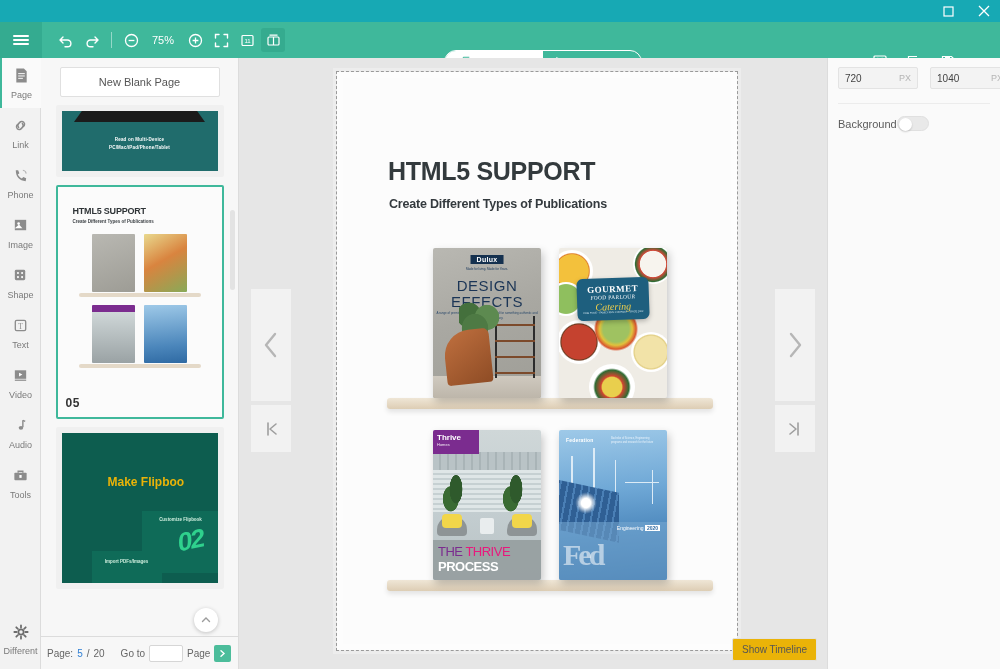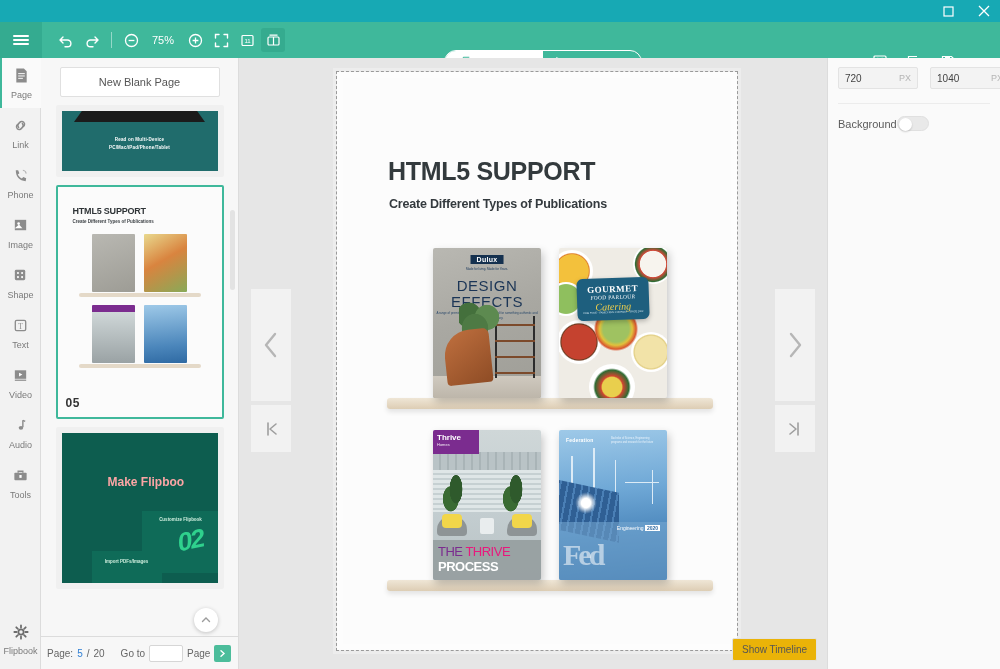--- a/index.html
+++ b/index.html
@@ -100,21 +100,21 @@
   
   .t05 { height: 196px; background: #fbfbfb; padding: 14px 10px 0; }
   .t05 h4 { font-size: 9px; font-weight: bold; color: #2f3437; letter-spacing: -.2px; }
   .t05 p  { font-size: 4.5px; font-weight: bold; color: #3a3f43; margin-top: 3px; }
   .t05 .row { display: flex; gap: 9px; justify-content: center; margin-top: 10px; position: relative; }
   .t05 .bk { width: 43px; height: 58px; border-radius: 1px; }
   .t05 .shelf { height: 4px; background: #e4d9c8; border-radius: 2px; margin: 1px 6px 0; }
 
   
   .t06 { height: 150px; background: #0d5d4f; position: relative; overflow: hidden; }
-  .t06 .mf { position: absolute; top: 42px; left: 46px; color: #fca5a5; font-size: 12px; font-weight: bold; white-space: nowrap; text-align: right; }
+  .t06 .mf { position: absolute; top: 42px; left: 46px; color: #eab308; font-size: 12px; font-weight: bold; white-space: nowrap; text-align: right; }
   .t06 .c1 { position: absolute; left: 80px; top: 78px; width: 78px; height: 62px; background: #0f6b58; }
   .t06 .c1 .lbl { color:#cfeede; font-size:4.5px; font-weight:bold; text-align:center; padding-top:6px; line-height:1.5; }
   .t06 .c2 { position: absolute; left: 30px; top: 118px; width: 70px; height: 40px; background: #0f6b58; }
   .t06 .c2 .lbl { color:#cfeede; font-size:4.5px; font-weight:bold; text-align:center; padding-top:8px; line-height:1.5; }
   .t06 .num02 { position:absolute; left:116px; top:92px; color:#2fd18d; font-size:26px; font-weight:bold;
                 transform: skewY(-12deg); letter-spacing:-2px; }
 
   .scroll-up {
     position: absolute; left: 194px; top: 608px; width: 24px; height: 24px; border-radius: 50%;
     background: #fff; box-shadow: 0 1px 4px rgba(0,0,0,.22);
@@ -491,21 +491,21 @@
     </div>
 
     <div class="rail-bottom">
       <div class="rail-item">
         <span>
           <svg width="16" height="16" viewBox="0 0 18 18">
               <circle cx="9" cy="9" r="3" fill="none" stroke="#6d6d6d" stroke-width="2"></circle>
               <path d="M9 1.5 v2.5 M9 14 v2.5 M1.5 9 h2.5 M14 9 h2.5 M3.7 3.7 l1.8 1.8 M12.5 12.5 l1.8 1.8 M14.3 3.7 l-1.8 1.8 M5.5 12.5 l-1.8 1.8" stroke="#6d6d6d" stroke-width="2" stroke-linecap="round"></path>
             </svg>
         </span>
-        <span class="rail-label">Flipbook</span>
+        <span class="rail-label">Different</span>
       </div>
     </div>
   </div>
 
   <div class="thumbs">
     <div class="newblank">New Blank Page</div>
 
     <div class="thumb-card">
       <div class="thumb-inner">
         <div class="t04">

